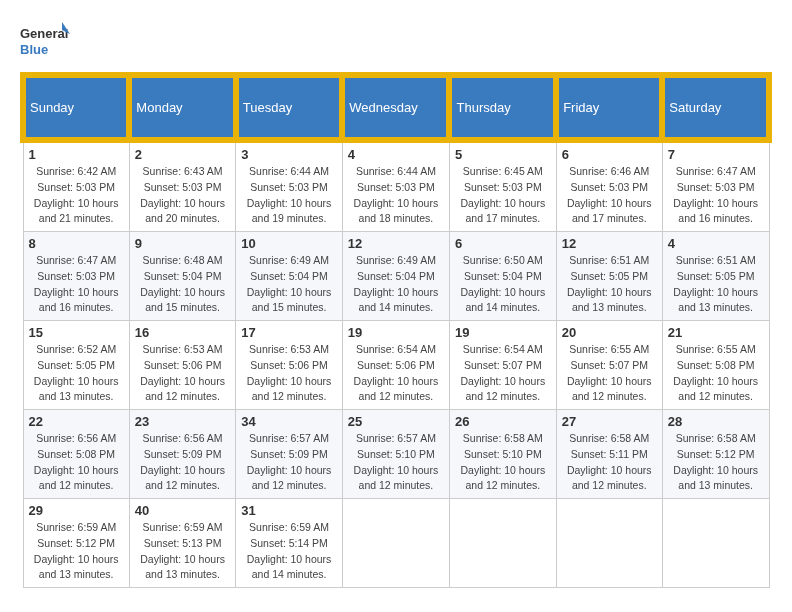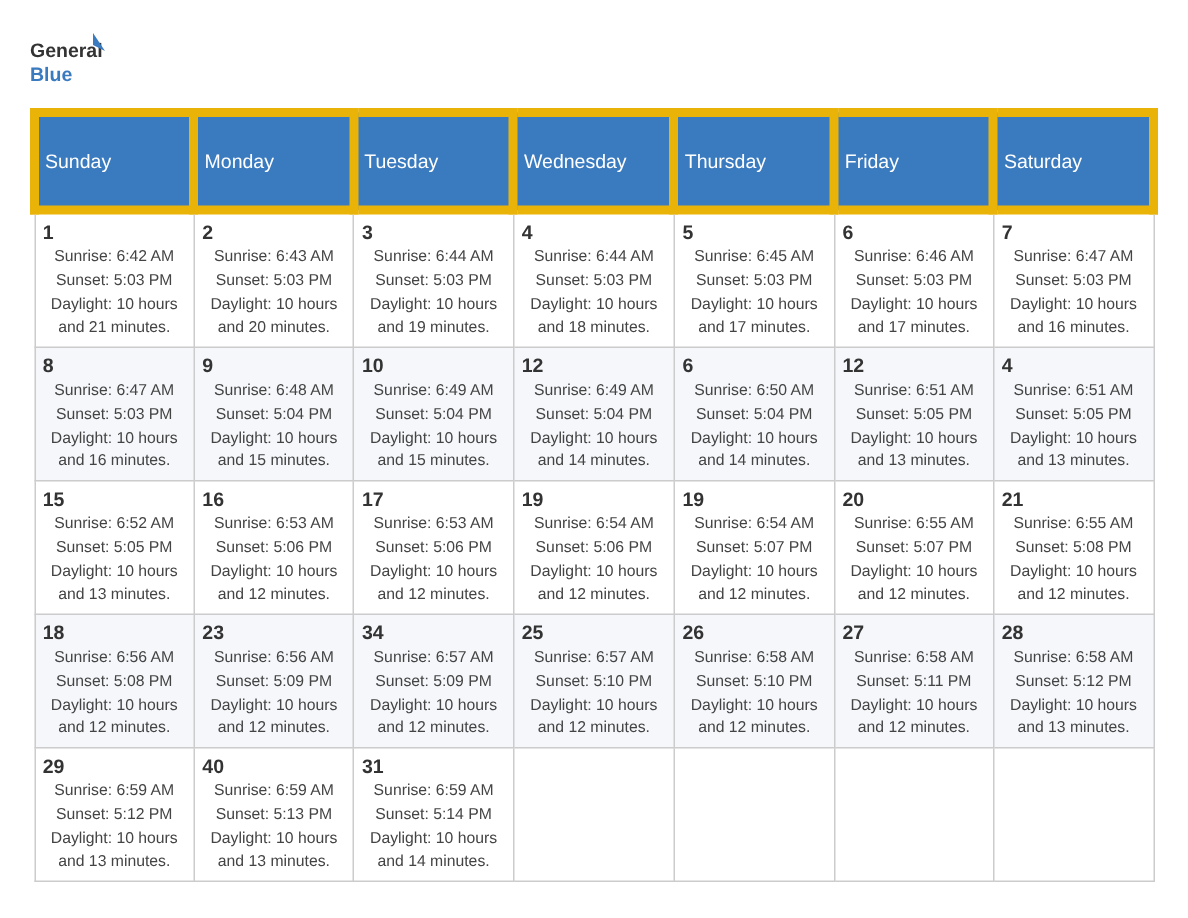--- a/index.html
+++ b/index.html
@@ -192,21 +192,21 @@
             <span class="day-number">20</span>
             <div class="day-info">Sunrise: 6:55 AM<br>Sunset: 5:07 PM<br>Daylight: 10 hours and 12 minutes.</div>
           </td>
           <td>
             <span class="day-number">21</span>
             <div class="day-info">Sunrise: 6:55 AM<br>Sunset: 5:08 PM<br>Daylight: 10 hours and 12 minutes.</div>
           </td>
         </tr>
         <tr>
           <td>
-            <span class="day-number">18</span>
+            <span class="day-number">22</span>
             <div class="day-info">Sunrise: 6:56 AM<br>Sunset: 5:08 PM<br>Daylight: 10 hours and 12 minutes.</div>
           </td>
           <td>
             <span class="day-number">23</span>
             <div class="day-info">Sunrise: 6:56 AM<br>Sunset: 5:09 PM<br>Daylight: 10 hours and 12 minutes.</div>
           </td>
           <td>
             <span class="day-number">34</span>
             <div class="day-info">Sunrise: 6:57 AM<br>Sunset: 5:09 PM<br>Daylight: 10 hours and 12 minutes.</div>
           </td>

